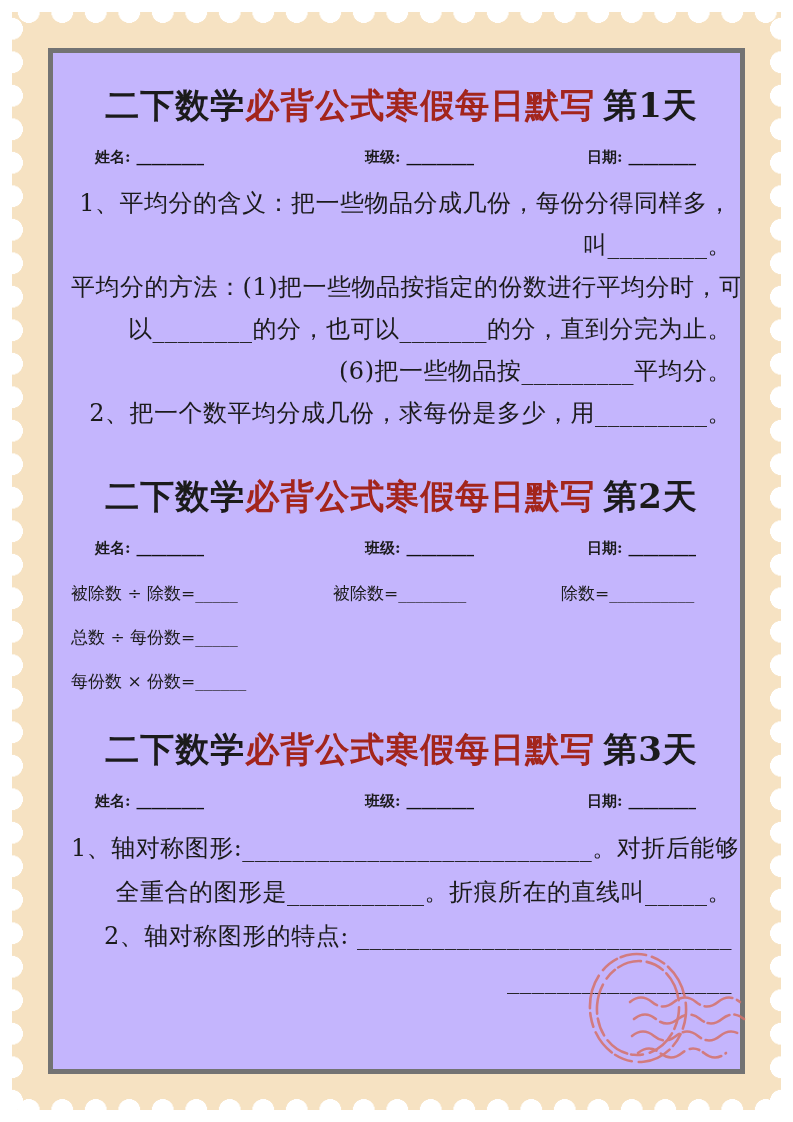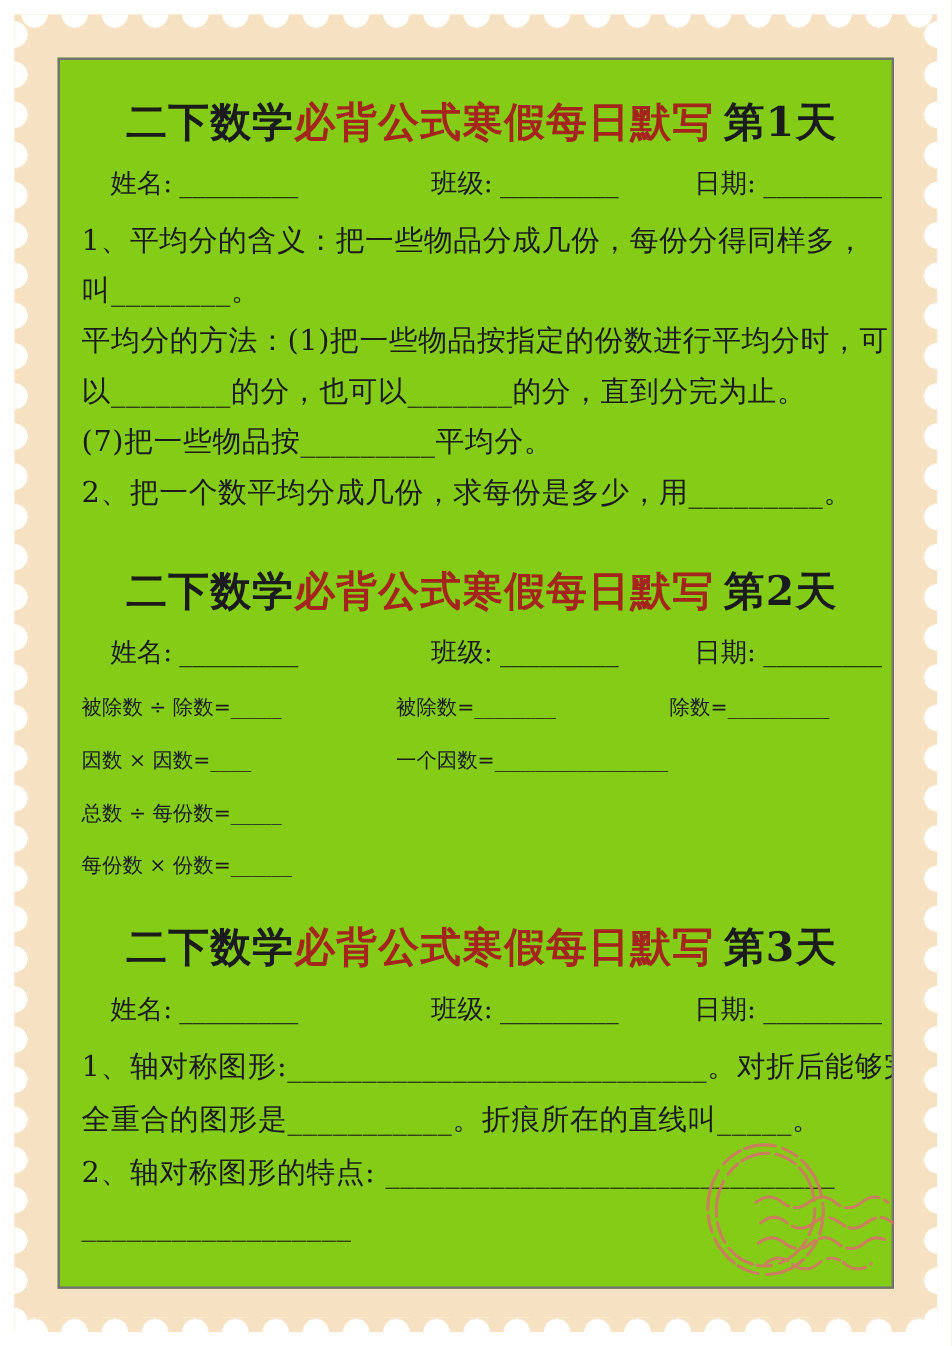--- a/index.html
+++ b/index.html
@@ -35,47 +35,48 @@
     background-image:radial-gradient(11px 11px at 0 50%, #ffffff 98%, rgba(255,255,255,0) 100%);
     background-size:12px 33.5px; background-repeat:repeat-y;
   }
   .perf.right {
     top:0; bottom:0; right:0; width:12px;
     background-image:radial-gradient(11px 11px at 100% 50%, #ffffff 98%, rgba(255,255,255,0) 100%);
     background-size:12px 33.5px; background-repeat:repeat-y;
   }
   .sheet {
     position:absolute; left:36px; top:36px; right:36px; bottom:36px;
-    background:#84cc16;
-    border:2px solid #737373;
+    background:#c4b5fd;
+    border:5px solid #737373;
     padding:30px 8px 0 18px;
     overflow:hidden;
   }
   
   .sec-title {
     text-align:center;
     font-size:34px; font-weight:700;
     letter-spacing:1px;
     white-space:nowrap;
     line-height:44px;
   }
   .sec-title .hl { color:var(--accent_red, #a3251c); }
   .sec-title .day { padding-left:8px; }
   .name-row {
     display:flex;
     margin:15px 0 0 24px;
-    font-size:22px;
+    font-size:15px;
     line-height:30px;
     white-space:nowrap;
+    font-weight:bold;
   }
   .name-row .fld { display:inline-block; }
   .name-row .fld.f1 { width:243px; }
   .name-row .fld.f2 { width:222px;margin-left:27px; }
   .name-row .blank { letter-spacing:0; padding-left:6px; color:#111; }
-  .body-lines { margin-top:10px; font-size:24px; }
+  .body-lines { margin-top:10px; font-size:24px;text-align:right; }
   .body-lines .bline {
     line-height:42px;
     white-space:nowrap;
     letter-spacing:0.5px;
   }
   .frows { margin-top:8px; font-size:17px; }
   .frow {
     display:grid;
     grid-template-columns:262px 228px 1fr;
     line-height:44px;
@@ -112,43 +113,39 @@
         <div class="name-row">
           <span class="fld f1"><span>姓名:</span><span class="blank">_________</span></span>
           <span class="fld f2"><span>班级:</span><span class="blank">_________</span></span>
           <span class="fld f3"><span>日期:</span><span class="blank">_________</span></span>
         </div>
         <div class="body-lines">
           <div class="bline">1、平均分的含义：把一些物品分成几份，每份分得同样多，</div>
           <div class="bline">叫________。</div>
           <div class="bline">平均分的方法：(1)把一些物品按指定的份数进行平均分时，可</div>
           <div class="bline">以________的分，也可以_______的分，直到分完为止。</div>
-          <div class="bline">(7)把一些物品按_________平均分。</div>
+          <div class="bline">(6)把一些物品按_________平均分。</div>
           <div class="bline">2、把一个数平均分成几份，求每份是多少，用_________。</div>
         </div>
       </div>
 
       <div class="section s2">
         <div class="sec-title mt-t2">
           <span>二下数学</span><span class="hl">必背公式寒假每日默写</span><span class="day">第2天</span>
         </div>
         <div class="name-row">
           <span class="fld f1"><span>姓名:</span><span class="blank">_________</span></span>
           <span class="fld f2"><span>班级:</span><span class="blank">_________</span></span>
           <span class="fld f3"><span>日期:</span><span class="blank">_________</span></span>
         </div>
         <div class="frows">
           <div class="frow">
             <span>被除数 ÷ 除数=_____</span>
             <span>被除数=________</span>
             <span>除数=__________</span>
-          </div>
-          <div class="frow">
-            <span>因数 × 因数=____</span>
-            <span class="span2">一个因数=_________________</span>
           </div>
           <div class="frow">
             <span>总数 ÷ 每份数=_____</span>
           </div>
           <div class="frow">
             <span>每份数 × 份数=______</span>
           </div>
         </div>
       </div>
 

